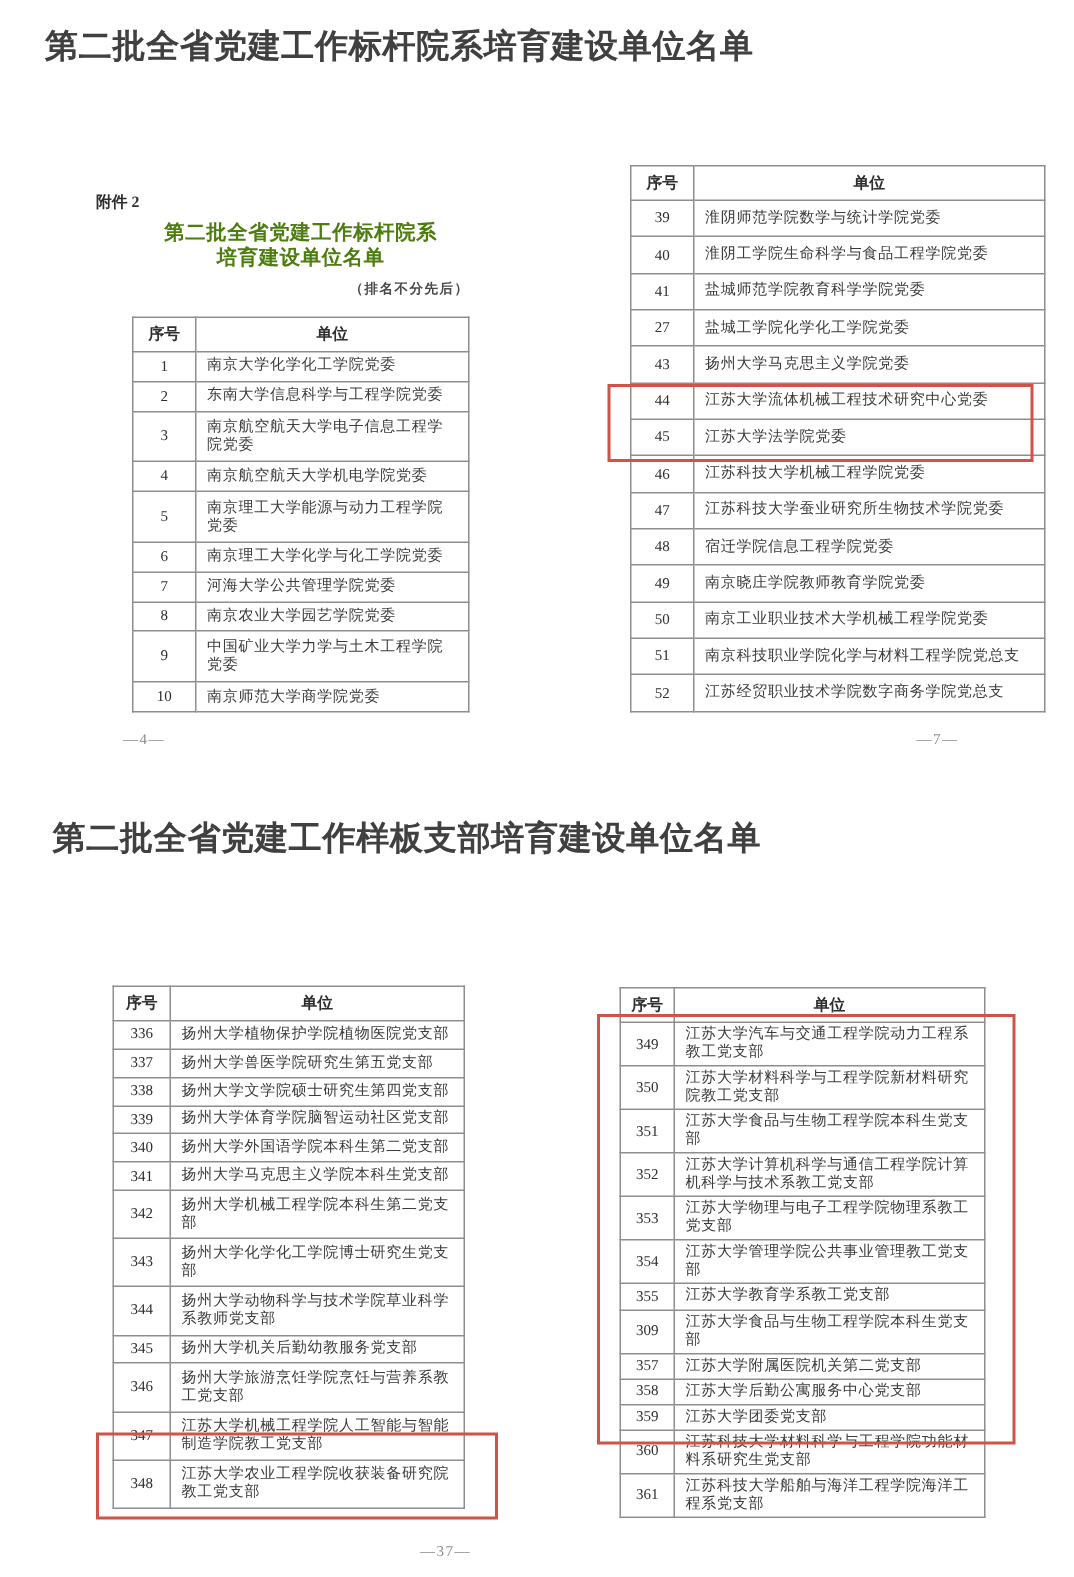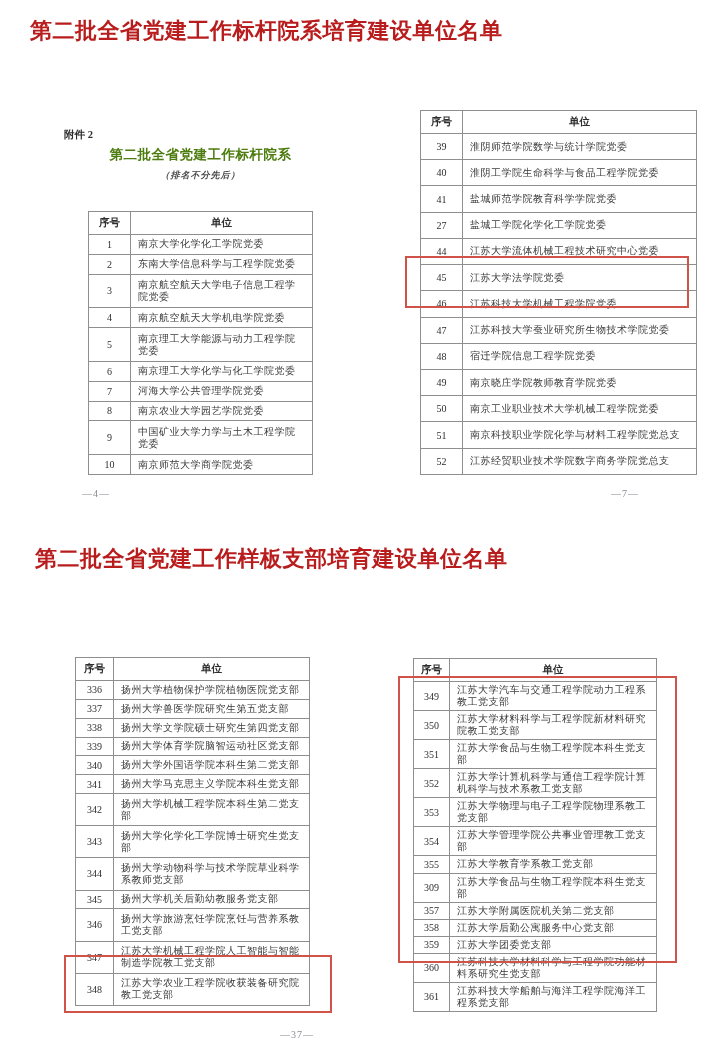--- a/index.html
+++ b/index.html
@@ -3,28 +3,28 @@
 <meta charset="utf-8">
 <style>
   html,body { margin:0; padding:0; background:#ffffff; }
   #canvas {
     position:relative; width:716px; height:1051px; background:#ffffff;
     font-family:"Liberation Serif","DejaVu Serif",serif; color:#3b3b3b;
     overflow:hidden;
   }
   .abs { position:absolute; }
   .big-title {
-    font-size:22px; font-weight:bold; color:#b91c1c; letter-spacing:0.5px;
+    font-size:22px; font-weight:bold; color:#404040; letter-spacing:0.5px;
     white-space:nowrap;
   }
   .attachment { font-size:10.5px; font-weight:bold; color:#2e2e2e;text-align:center; }
   .doc-title { text-align:center; font-weight:bold; font-size:13.5px;
     line-height:17px; color:#4d7c0f; letter-spacing:0.5px; }
-  .doc-subtitle { text-align:center; font-size:9px; color:#4a4a4a;
-    letter-spacing:1px; margin-top:6px; font-weight:bold;font-style:italic; }
+  .doc-subtitle { text-align:right; font-size:9px; color:#4a4a4a;
+    letter-spacing:1px; margin-top:6px; font-weight:bold; }
   .pageno { font-size:10px; color:#8b8b95; text-align:center; letter-spacing:1px; }
 
   table.doc { border-collapse:collapse; table-layout:fixed; width:100%; height:100%;
     font-size:10px; }
   table.doc th, table.doc td { border:1px solid #8e8e8e; overflow:hidden; }
   table.doc th { font-size:10.5px; font-weight:bold; text-align:center;
     color:#2e2e2e; height:20px; }
   table.doc td.cell-no { text-align:center; color:#2e2e2e; }
   table.doc td.cell-unit { text-align:left; padding:2px 7px; line-height:12px;
     color:#3b3b3b; letter-spacing:0.5px; }
@@ -35,20 +35,21 @@
 <body>
 
 <div id="canvas">
 
   <div class="abs big-title" style="left:30px; top:16px;">第二批全省党建工作标杆院系培育建设单位名单</div>
 
   <div class="abs attachment" style="left:64px; top:128px;">附件 2</div>
 
   <div class="abs" style="left:88px; top:146px; width:225px;">
     <div class="doc-title">第二批全省党建工作标杆院系</div>
+    <div class="doc-title">培育建设单位名单</div>
     <div class="doc-subtitle">（排名不分先后）</div>
   </div>
 
   <div class="abs" style="left:88px; top:211px; width:225px; height:264px;">
     <table class="doc">
         <colgroup>
           <col style="width: 42px;">
           <col>
         </colgroup>
         <thead>
@@ -126,20 +127,24 @@
           </tr>
           <tr>
             <td class="cell-no">41</td>
             <td class="cell-unit">盐城师范学院教育科学学院党委</td>
           </tr>
           <tr>
             <td class="cell-no">27</td>
             <td class="cell-unit">盐城工学院化学化工学院党委</td>
           </tr>
           <tr>
+            <td class="cell-no">43</td>
+            <td class="cell-unit">扬州大学马克思主义学院党委</td>
+          </tr>
+          <tr>
             <td class="cell-no">44</td>
             <td class="cell-unit">江苏大学流体机械工程技术研究中心党委</td>
           </tr>
           <tr>
             <td class="cell-no">45</td>
             <td class="cell-unit">江苏大学法学院党委</td>
           </tr>
           <tr>
             <td class="cell-no">46</td>
             <td class="cell-unit">江苏科技大学机械工程学院党委</td>

